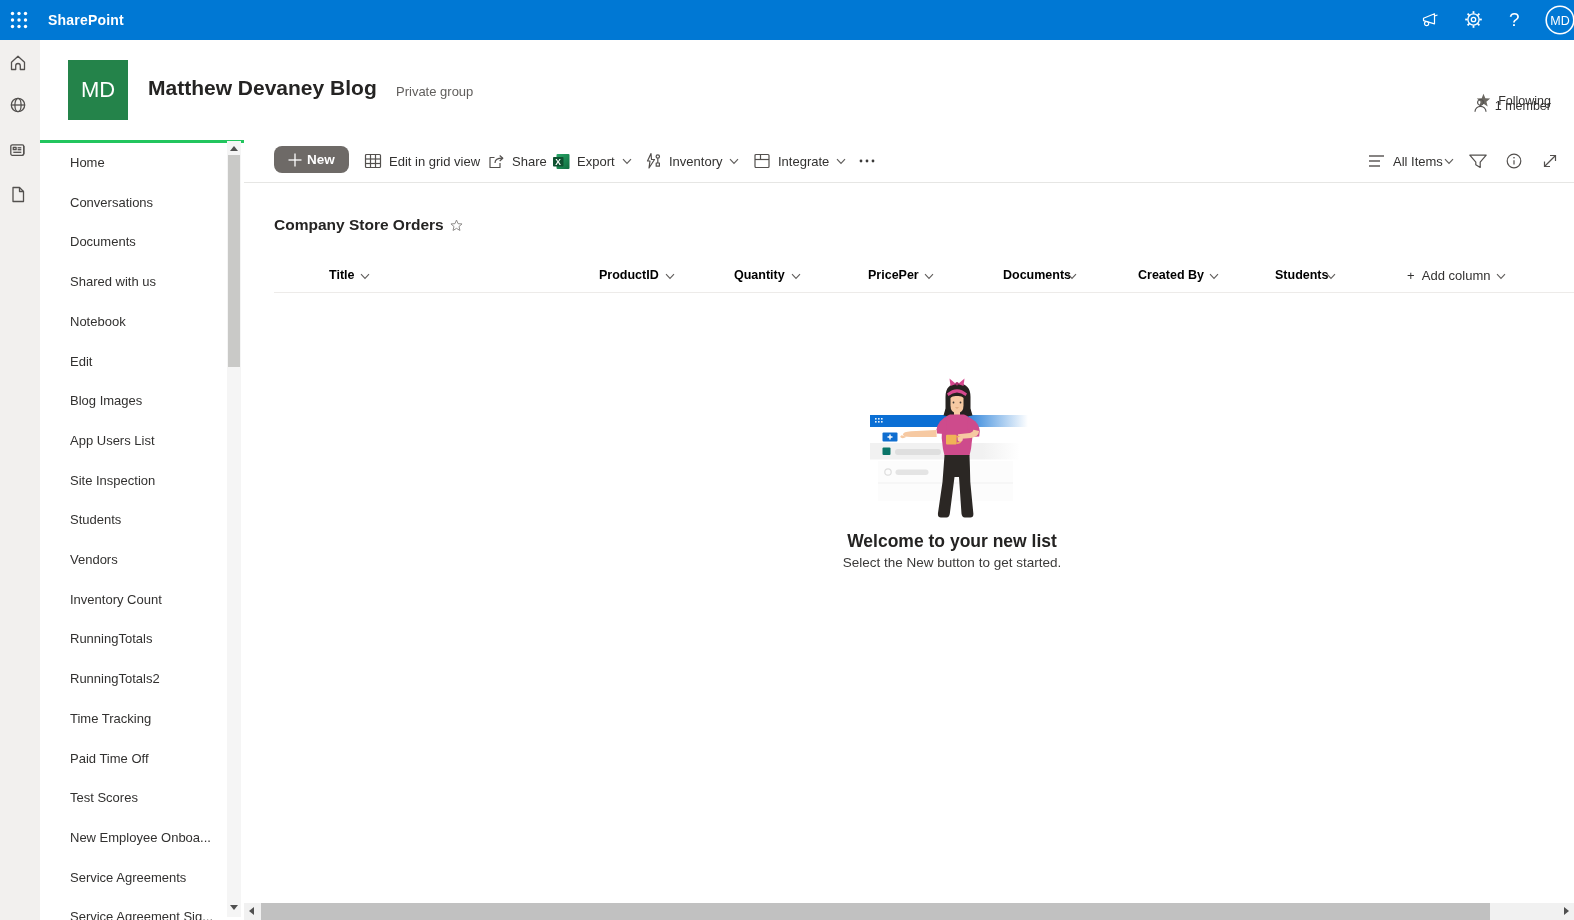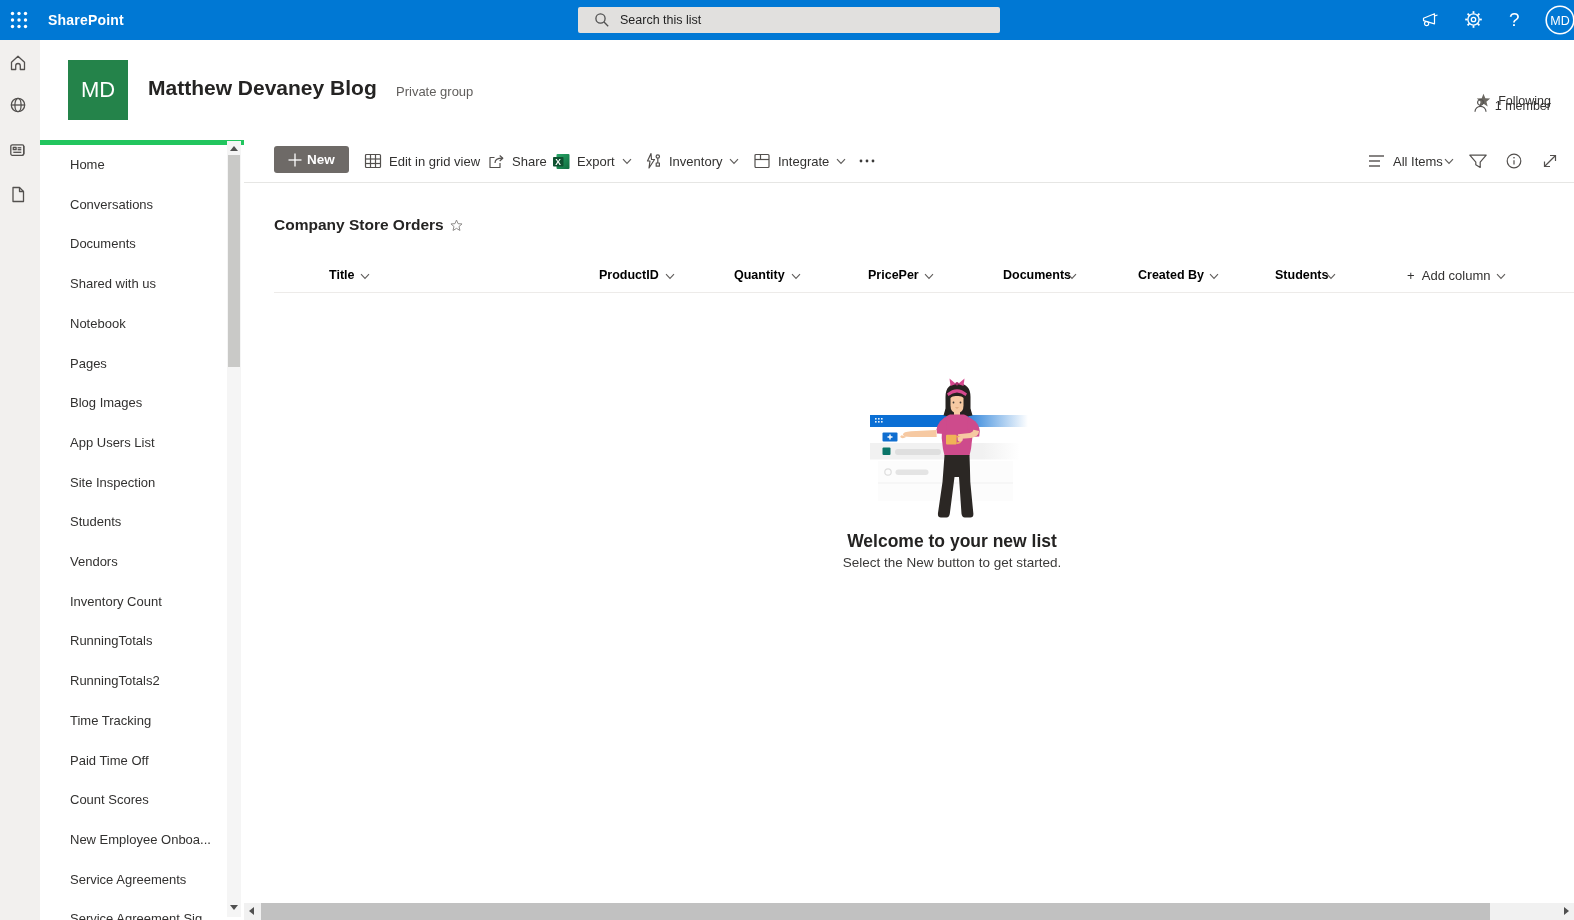--- a/index.html
+++ b/index.html
@@ -18,32 +18,32 @@
   #rail { position:absolute; left:0; top:40px; width:40px; height:880px; background:#f2f0ee; }
   
   #siteheader { position:absolute; left:40px; top:40px; width:1534px; height:100px; background:#fff; }
   #logo { position:absolute; left:28px; top:20px; width:60px; height:60px; background:#24834a;
     color:#fff; font-size:22px; text-align:center; line-height:60px; }
   #sitetitle { position:absolute; left:108px; top:36px; font-size:21px; font-weight:bold; color:#252423; }
   #privgroup { position:absolute; left:356px; top:44px; font-size:13px; color:#605e5c; }
   .hdr-right { position:absolute; right:23px; font-size:12.5px; color:#323130; display:flex; align-items:center; gap:7px; }
   
   #nav { position:absolute; left:40px; top:140px; width:204px; height:780px; background:#fff;
-    border-top:5px solid #22c55e; }
+    border-top:3px solid #22c55e; }
   #nav .item { position:absolute; left:30px; font-size:13px; color:#323130; white-space:nowrap; }
   
   #vsb { position:absolute; left:227px; top:141px; width:14px; height:776px; background:#f5f5f5; }
   #vsb .thumb { position:absolute; left:1px; top:14px; width:12px; height:212px; background:#c9c9c7; }
   #hsb { position:absolute; left:244px; top:903px; width:1330px; height:17px; background:#f1f1f1; }
   #hsb .thumb { position:absolute; left:17px; top:0px; width:1229px; height:17px; background:#c1c1c1; }
   
   #cmdbar { position:absolute; left:244px; top:140px; width:1330px; height:43px; background:#fff;
     border-bottom:1px solid #e6e6e4; }
   #newbtn { position:absolute; left:30px; top:6px; width:75px; height:27px; background:#6e6a67;
-    border-radius:3px; color:#fff; font-size:13.5px; }
+    border-radius:8px; color:#fff; font-size:13.5px; }
   .cmditem { position:absolute; top:0; height:42px; display:flex; align-items:center; gap:7px;
     font-size:13px; color:#323130; white-space:nowrap; }
   
   #listtitle { position:absolute; left:274px; top:216px; font-size:15.5px; font-weight:bold; color:#252423; }
   .colhdr { position:absolute; top:268px; font-size:12.5px; font-weight:bold; color:#000000; white-space:nowrap; }
   #hdrline { position:absolute; left:274px; top:292px; width:1300px; height:1px; background:#edebe9; }
   #welcome { position:absolute; left:600px; top:531px; width:704px; text-align:center;
     font-size:17.5px; font-weight:bold; color:#242322; }
   #welcome2 { position:absolute; left:600px; top:555px; width:704px; text-align:center;
     font-size:13.5px; color:#3b3a39; }
@@ -59,27 +59,20 @@
         <circle cx="15.5" cy="2.5" r="1.7"></circle>
       <circle cx="2.5" cy="9" r="1.7"></circle>
         <circle cx="9" cy="9" r="1.7"></circle>
         <circle cx="15.5" cy="9" r="1.7"></circle>
       <circle cx="2.5" cy="15.5" r="1.7"></circle>
         <circle cx="9" cy="15.5" r="1.7"></circle>
         <circle cx="15.5" cy="15.5" r="1.7"></circle>
     </g>
   </svg>
   <div id="sp-name">SharePoint</div>
-  <div id="searchbox">
-    <svg class="abs" style="left:16px;top:5px" width="16" height="16" viewBox="0 0 16 16" fill="none" stroke="#4f4f4f" stroke-width="1.3">
-      <circle cx="6.5" cy="6.5" r="4.6"></circle>
-        <line x1="10" y1="10" x2="14.2" y2="14.2"></line>
-    </svg>
-    <div class="ph">Search this list</div>
-  </div>
 
   <svg class="abs" style="left:1421px;top:11px" width="19" height="18" viewBox="0 0 19 18" fill="none" stroke="#fff" stroke-width="1.2" stroke-linejoin="round">
     <path d="M2.5 7.2 L13.5 2.8 V12.8 L2.5 9.6 Z"></path>
     <path d="M13.5 5 L16.5 4"></path>
     <circle cx="5.6" cy="12.6" r="2.1"></circle>
   </svg>
 
   <svg class="abs" style="left:1464px;top:10px" width="19" height="19" viewBox="0 0 19 19" fill="none" stroke="#fff" stroke-width="1.3">
     <circle cx="9.5" cy="9.5" r="5.6"></circle>
     <circle cx="9.5" cy="9.5" r="2.2"></circle>
@@ -143,32 +136,32 @@
     <span>1 member</span>
   </div>
 </div>
 
 <div id="nav">
   <div class="item" style="top:12.0px">Home</div>
   <div class="item" style="top:51.7px">Conversations</div>
   <div class="item" style="top:91.4px">Documents</div>
   <div class="item" style="top:131.1px">Shared with us</div>
   <div class="item" style="top:170.8px">Notebook</div>
-  <div class="item" style="top:210.5px">Pages</div>
+  <div class="item" style="top:210.5px">Edit</div>
   <div class="item" style="top:250.2px">Blog Images</div>
   <div class="item" style="top:289.9px">App Users List</div>
   <div class="item" style="top:329.6px">Site Inspection</div>
   <div class="item" style="top:369.3px">Students</div>
   <div class="item" style="top:409.0px">Vendors</div>
   <div class="item" style="top:448.7px">Inventory Count</div>
   <div class="item" style="top:488.4px">RunningTotals</div>
   <div class="item" style="top:528.1px">RunningTotals2</div>
   <div class="item" style="top:567.8px">Time Tracking</div>
   <div class="item" style="top:607.5px">Paid Time Off</div>
-  <div class="item" style="top:647.2px">Count Scores</div>
+  <div class="item" style="top:647.2px">Test Scores</div>
   <div class="item" style="top:686.9px">New Employee Onboa...</div>
   <div class="item" style="top:726.6px">Service Agreements</div>
   <div class="item" style="top:766.3px">Service Agreement Sig...</div>
 </div>
 
 <div id="vsb">
   <svg class="abs" style="left:3px;top:5px" width="8" height="5">
       <path d="M0 5 L4 0 L8 5 Z" fill="#505050"></path>
     </svg>
   <div class="thumb"></div>

